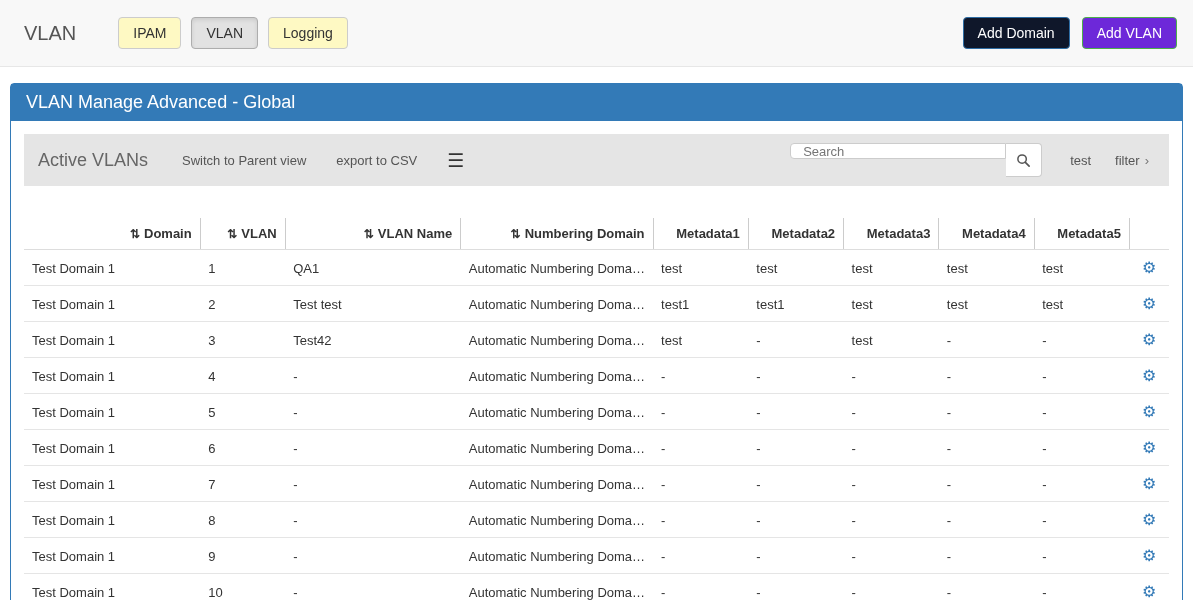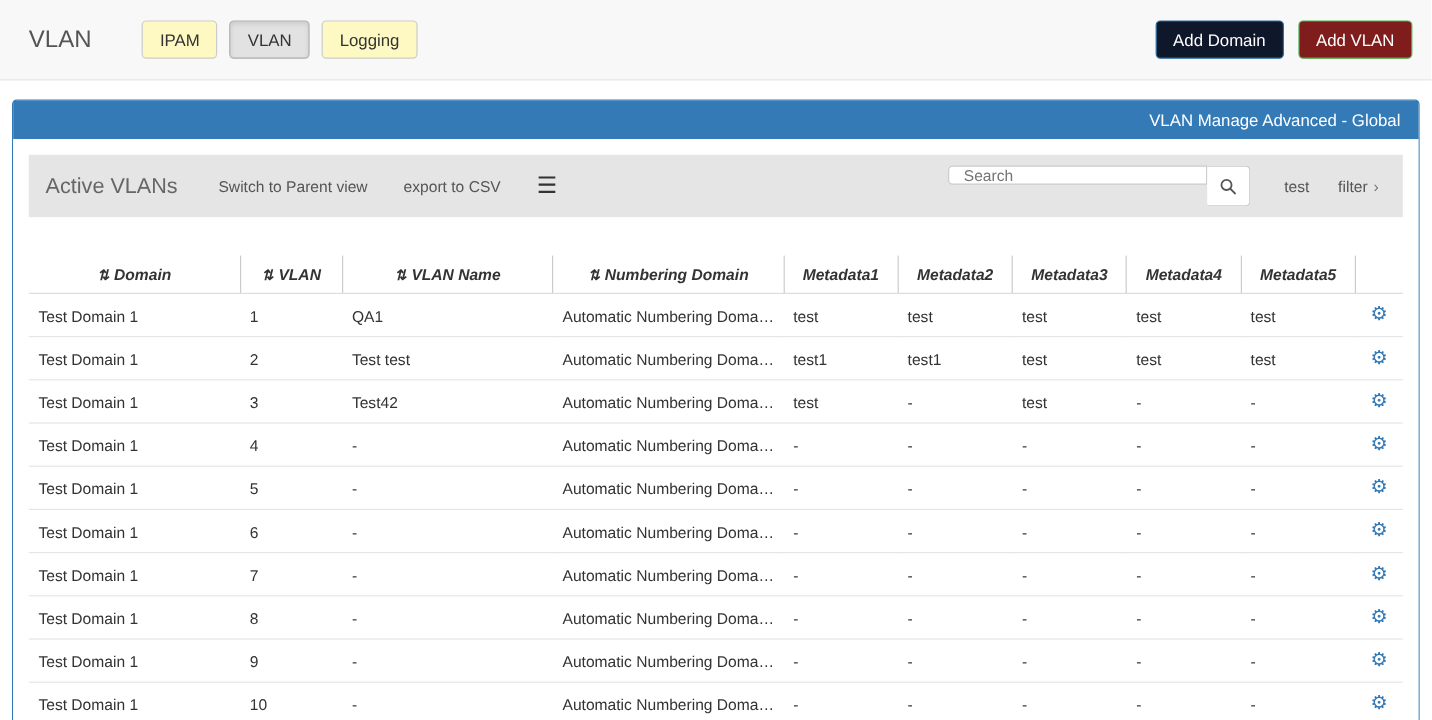--- a/index.html
+++ b/index.html
@@ -8,45 +8,45 @@
   
   .topbar { display: flex; align-items: center; height: 67px; background: #f8f8f8;
             border-bottom: 1px solid #e7e7e7; padding: 0 16px 0 24px; }
   .page-title { font-size: 20px; color: #555; margin-right: 42px; }
   .btn { font-size: 14px; padding: 7px 14px; border-radius: 4px; border: 1px solid #ccc;
          background: #fef9c3; color: #333; cursor: pointer; font-family: inherit; }
   .nav-btn { margin-right: 10px; }
   .nav-btn.active { background: #e2e2e2; border-color: #adadad; box-shadow: inset 0 2px 4px rgba(0,0,0,.10); }
   .spacer { flex: 1; }
   .btn-primary { background: #0f172a; border-color: #2e6da4; color: #fff; margin-right: 12px; }
-  .btn-success { background: #7f1d1d; border-color: #4cae4c; color: #fff; }
+  .btn-success { background: #6d28d9; border-color: #4cae4c; color: #fff; }
 
   
   .panel { margin: 16px 10px 0 10px; border: 1px solid #337ab7; border-radius: 4px 4px 0 0; }
-  .panel-heading { background: #337ab7; color: #fff; font-size: 14px; padding: 8px 15px; text-align: right; }
+  .panel-heading { background: #337ab7; color: #fff; font-size: 18px; padding: 8px 15px; }
   .panel-body { padding: 13px; background: #fff; }
 
   
   .toolbar { display: flex; align-items: center; background: #e5e5e5; height: 52px; padding: 0 14px; }
   .toolbar-title { font-size: 18px; color: #666; margin-right: 34px; }
   .toolbar-link { font-size: 13px; color: #555; text-decoration: none; cursor: pointer; margin-right: 30px; }
   .hamburger { font-size: 19px; color: #333; cursor: pointer; line-height: 1; }
   .search-group { display: flex; align-items: stretch; }
   .search-group input { width: 216px; height: 16px; border: 1px solid #ccc; border-radius: 4px 0 0 4px;
                         padding: 6px 12px; font-size: 13px; color: #555; outline: none; font-family: inherit; }
   .search-btn { width: 36px; height: 34px; border: 1px solid #ccc; border-left: none; background: #fff;
                 border-radius: 0 4px 4px 0; cursor: pointer; display: flex; align-items: center; justify-content: center; }
   .clear-link { margin: 0 0 0 28px; }
   .filter-link { margin: 0 6px 0 24px; }
   .chev { margin-left: 5px; color: #777; }
 
   
   .vlan-table { width: 100%; border-collapse: collapse; margin-top: 32px; font-size: 13px; }
-  .vlan-table th { text-align: center; font-weight: bold; color: #333; padding: 8px 8px;
-                   border-bottom: 1px solid #ddd; border-right: 1px solid #ccc; white-space: nowrap; font-style: italic; }
+  .vlan-table th { text-align: right; font-weight: bold; color: #333; padding: 8px 8px;
+                   border-bottom: 1px solid #ddd; border-right: 1px solid #ccc; white-space: nowrap; }
   .vlan-table th.actions-col { border-right: none; }
   .vlan-table td { padding: 10px 8px 9px 8px; border-top: 1px solid #e5e5e5; white-space: nowrap;
                    overflow: hidden; text-overflow: ellipsis; }
   .vlan-table tbody tr:first-child td { border-top: none; }
   .vlan-table th:nth-child(1){ width: 180px; }
   .vlan-table th:nth-child(2){ width: 86px; }
   .vlan-table th:nth-child(3){ width: 179px; }
   .vlan-table th:nth-child(4){ width: 182px; }
   .vlan-table th:nth-child(5),
   .vlan-table th:nth-child(6),

